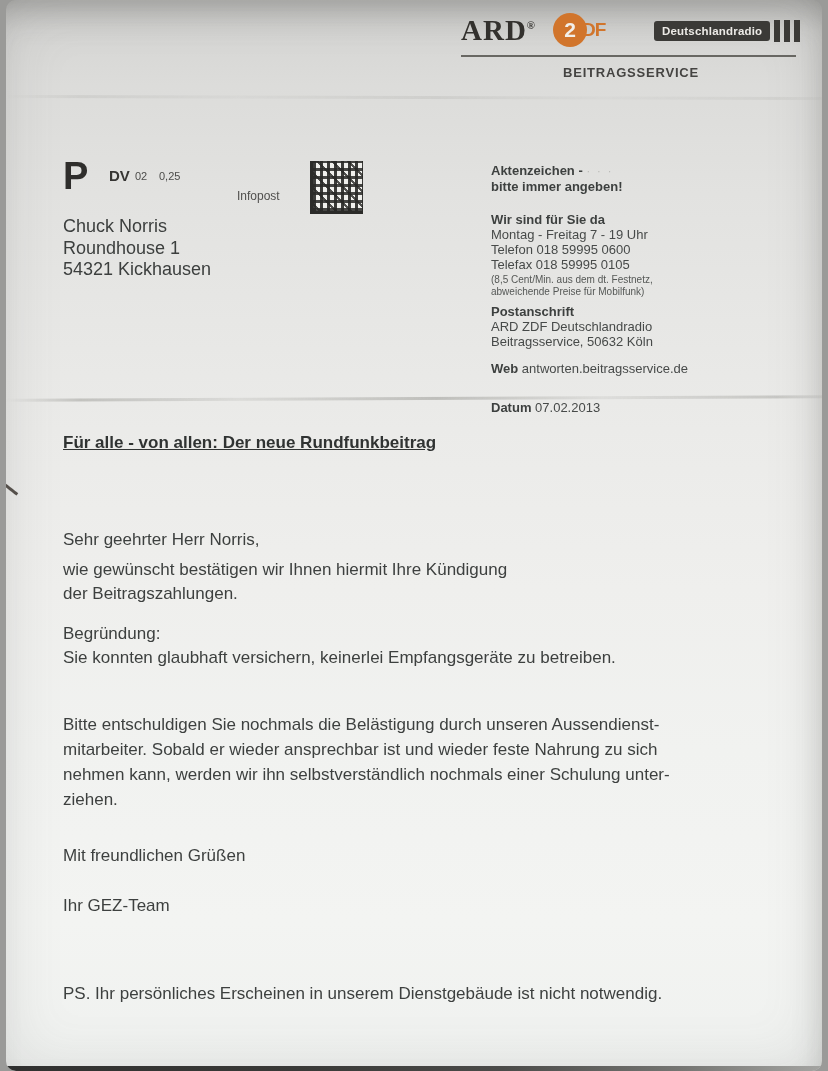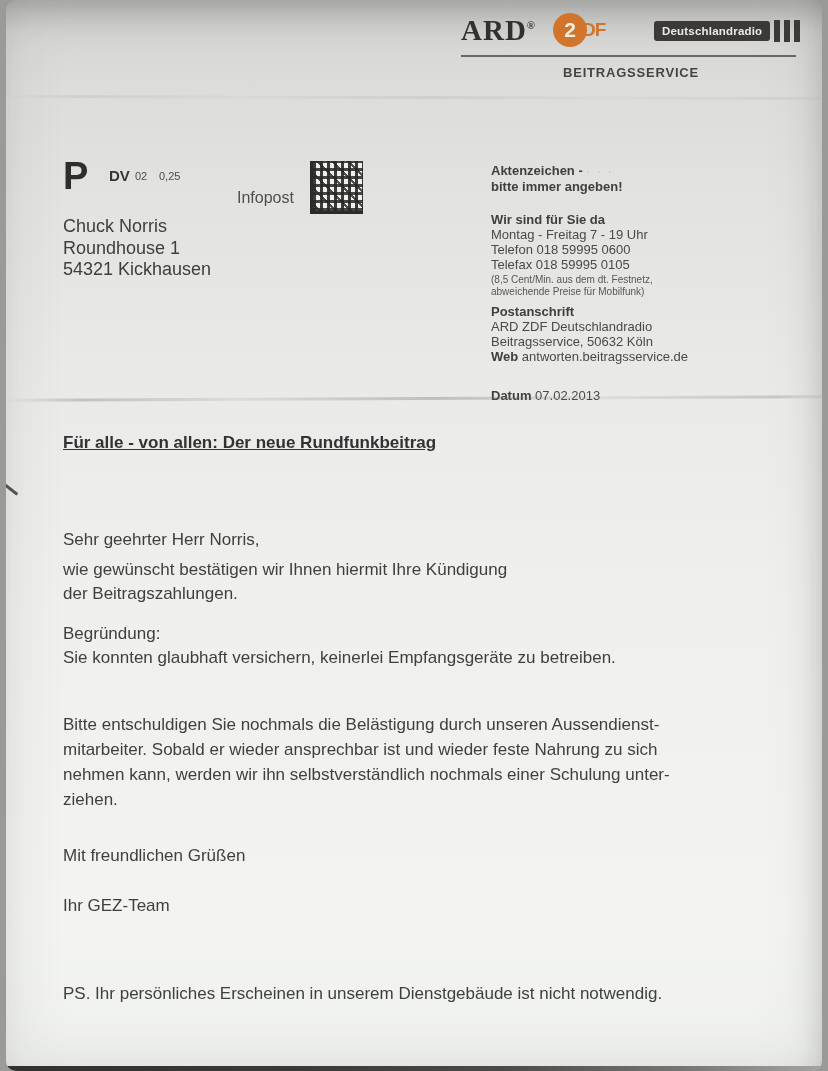--- a/index.html
+++ b/index.html
@@ -33,21 +33,21 @@
   .dr-box{display:inline-block;border-radius:3px;color:#eceae6;
       font-size:11.5px;font-weight:bold;padding:4px 8px 4px 8px;letter-spacing:0.2px;}
   .dr-bar{display:inline-block;width:6px;height:22px;margin-left:4px;vertical-align:middle;}
   .hdr-rule{height:2px;background:#55544f;opacity:0.85;}
   .beitragsservice{font-size:13px;font-weight:bold;letter-spacing:0.8px;color:#454442;}
 
   
   .post-p{font-size:38px;font-weight:900;color:#2f2e2c;line-height:1;}
   .post-dv{font-size:15px;font-weight:bold;color:#363533;}
   .post-sm{font-size:11px;color:#4c4c4a;}
-  .infopost{font-size:16px;color:#504f4d;}
+  .infopost{font-size:12px;color:#504f4d;}
   .dmatrix{width:50px;height:50px;
       background:
         repeating-linear-gradient(90deg, rgba(40,40,38,0.9) 0 3px, transparent 3px 7px),
         repeating-linear-gradient(0deg, rgba(40,40,38,0.85) 0 3px, transparent 3px 8px),
         repeating-linear-gradient(45deg, transparent 0 4px, rgba(40,40,38,0.8) 4px 6px, transparent 6px 11px),
         #efefec;
       border-left:3px solid #2b2b29;border-bottom:3px solid #2b2b29;}
 
   
   .addr{font-size:18px;line-height:21.5px;color:#3c3f3e;}
@@ -119,21 +119,21 @@
 
     <div style="">Telefon 018 59995 0600</div>
     <div>Telefax 018 59995 0105</div>
     <div class="fineprint" style="margin-top:2px;">(8,5 Cent/Min. aus dem dt. Festnetz,</div>
     <div class="fineprint">abweichende Preise für Mobilfunk)</div>
 
     <div class="lbl" style="margin-top:7px;">Postanschrift</div>
     <div>ARD ZDF Deutschlandradio</div>
     <div>Beitragsservice, 50632 Köln</div>
 
-    <div style=""><span class="lbl">Web</span> <span>antworten.beitragsservice.de</span></div>
+    <div style="margin-top:12px;"><span class="lbl">Web</span> <span>antworten.beitragsservice.de</span></div>
 
     <div style="margin-top:24px;"><span class="lbl">Datum</span> <span>07.02.2013</span></div>
   </div>
 
   <div class="abs subject" style="left:57px;top:433px;">Für alle - von allen: Der neue Rundfunkbeitrag</div>
 
   <div class="abs body-t" style="left:57px;top:530px;">Sehr geehrter Herr Norris,</div>
 
   <div class="abs body-t lh23" style="left:57px;top:558px;">
     <div>wie gewünscht bestätigen wir Ihnen hiermit Ihre Kündigung</div>

